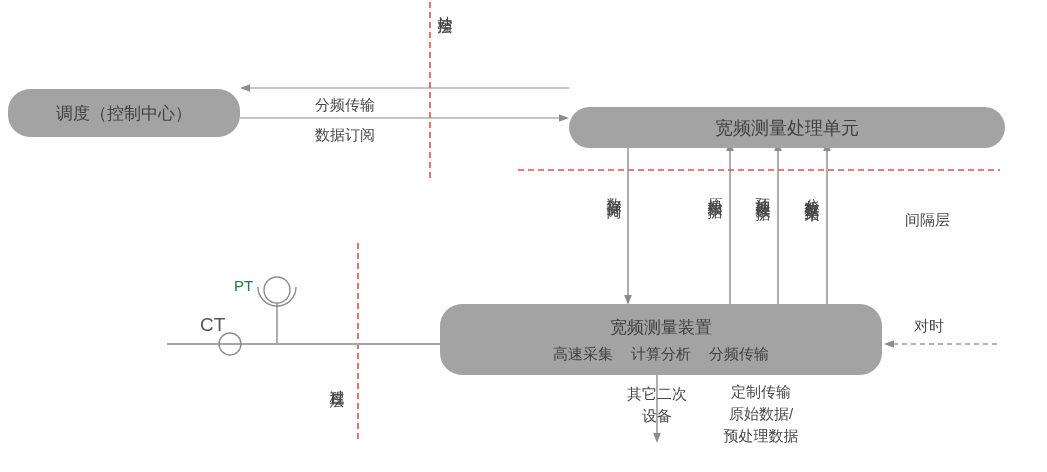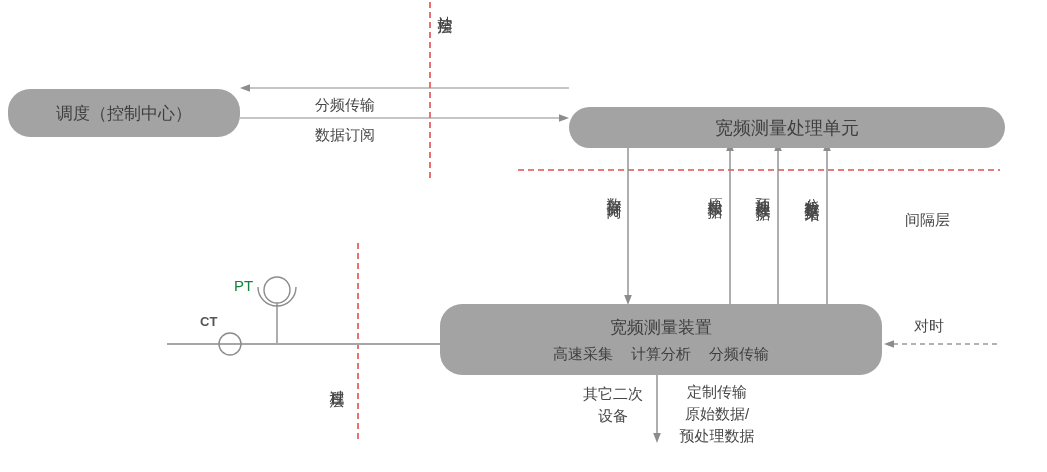--- a/index.html
+++ b/index.html
@@ -57,32 +57,32 @@
     color: #474747;
     white-space: nowrap;
     line-height: 1.2;
   }
   .vtext {
     writing-mode: vertical-rl;
     text-orientation: upright;
     letter-spacing: 2px;
   }
   .flow-label-h { width: 90px; text-align: center; }
-  .multiline { white-space: normal; text-align: center; line-height: 22px; }
+  .multiline { white-space: normal; text-align: center; line-height: 22px; margin-left: 44px; }
   .lbl-data-transfer { left: 300px; top: 96px; }
   .lbl-data-subscribe-h { left: 300px; top: 126px; }
   .lbl-station-layer { left: 436px; top: 4px; }
   .lbl-bay-layer { left: 905px; top: 175px; margin-top: 36px; }
   .lbl-process-layer { left: 328px; top: 378px; }
   .lbl-data-subscribe-v { left: 605px; top: 186px; }
   .lbl-raw-data { left: 706px; top: 186px; }
   .lbl-preprocessed { left: 754px; top: 186px; }
   .lbl-analysis { left: 803px; top: 186px; }
   .lbl-time-sync { left: 914px; top: 317px; }
-  .lbl-ct { left: 200px; top: 314px; color: #555555; font-size: 13px; font-weight: bold; }
+  .lbl-ct { left: 200px; top: 314px; color: #555555; font-size: 19px; }
   .lbl-pt { left: 234px; top: 277px; color: #15803d; font-size: 15px; }
   .lbl-other-secondary { left: 575px; top: 383px; width: 76px; }
   .lbl-custom-transfer { left: 662px; top: 381px; width: 110px; }
 </style>
 </head>
 <body>
 
 <div class="canvas">
 
   <svg class="svg-layer" viewBox="0 0 1047 472" aria-hidden="true">

